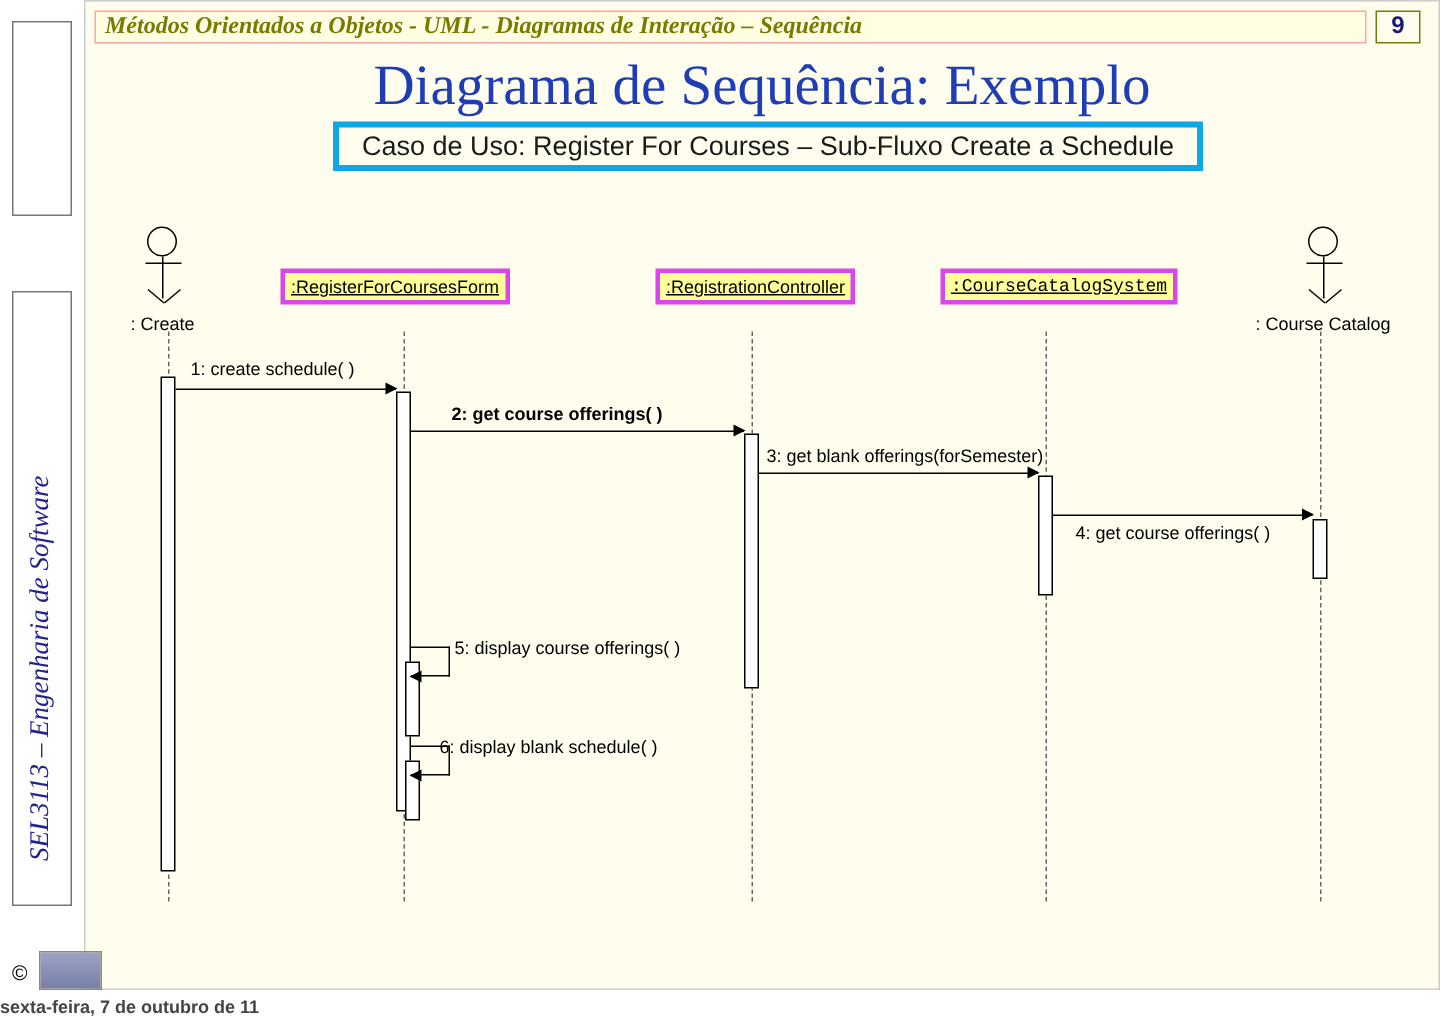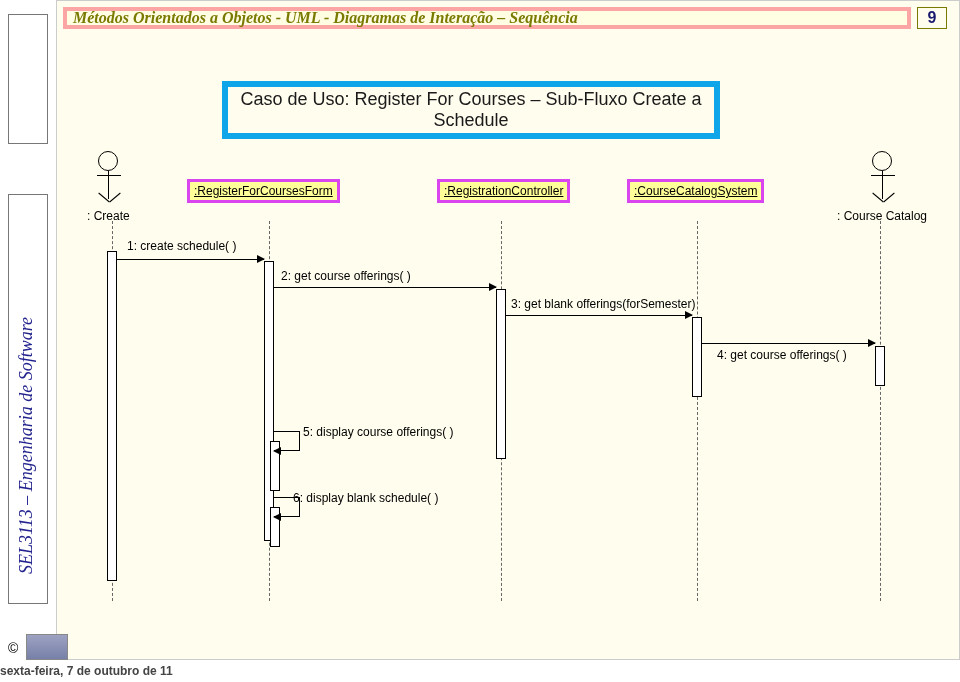--- a/index.html
+++ b/index.html
@@ -61,21 +61,21 @@
     font-size: 18px;
     color: #23238e;
   }
   .lbl-bot { left: 16px; top: 560px; }
 
   
   .hdr {
     position: absolute;
     left: 6px; top: 6px; right: 48px;
     height: 22px;
-    border: 4px solid #fca5a5;
+    border: 1px solid #fca5a5;
     padding: 0 6px;
     display:flex; align-items:center;
     background: rgba(255,255,200,0.3);
   }
   .hdr-text {
     font-style: italic;
     font-weight: bold;
     font-size: 16px;
     color: #7a7a00;
   }
@@ -94,22 +94,22 @@
     position:absolute;
     left:0; right:0; top:34px;
     text-align:center;
     font-size: 38px;
     color:#1f3db5;
     font-family: "Times New Roman", serif;
   }
   .subbox {
     position:absolute;
     left: 165px; top: 80px;
-    width: 498px;
-    border:6px solid #0ea5e9;
+    width: 580px;
+    border:4px solid #0ea5e9;
     text-align:center;
     padding:2px 6px;
   }
   .subtext {
     font-family: "Comic Sans MS", cursive, sans-serif;
     font-size: 18px;
     color:#1a1a1a;
   }
 
   
@@ -218,20 +218,21 @@
   <div class="sidebar-box sb-bot"></div>
   <div class="sidebar-label lbl-bot">SEL3113 – Engenharia de Software</div>
 </div>
 
 <div class="slide">
   <div class="hdr">
     <span class="hdr-text">Métodos Orientados a Objetos - UML - Diagramas de Interação – Sequência</span>
   </div>
   <div class="pagenum">9</div>
 
+  <div class="title">Diagrama de Sequência: Exemplo</div>
   <div class="subbox">
     <span class="subtext">Caso de Uso: Register For Courses – Sub-Fluxo Create a Schedule</span>
   </div>
 
   <div class="diagram">
 
     <div class="actor" style="left:30px; top:10px;">
       <div class="actor-head"></div>
       <div class="actor-body">
         <div class="actor-arms"></div>
@@ -246,40 +247,40 @@
       <div class="actor-body">
         <div class="actor-arms"></div>
         <div class="actor-leg-l"></div>
           <div class="actor-leg-r"></div>
       </div>
       <div class="actor-label">: Course Catalog</div>
     </div>
 
     <div class="objbox" style="left:130px; top:38px;">:RegisterForCoursesForm</div>
     <div class="objbox" style="left:380px; top:38px;">:RegistrationController</div>
-    <div class="objbox" style="left:570px; top:38px;">:CourseCatalogSystem</div>
+    <div class="objbox" style="left:570px; top:38px;font-family:Liberation Mono, monospace;">:CourseCatalogSystem</div>
 
     <div class="lifeline" style="left:55px;"></div>
     <div class="lifeline" style="left:212px;"></div>
     <div class="lifeline" style="left:444px;"></div>
     <div class="lifeline" style="left:640px;"></div>
     <div class="lifeline" style="left:823px;"></div>
 
     <div class="activation" style="left:50px; top:110px; height:330px;"></div>
     <div class="activation" style="left:207px; top:120px; height:280px;"></div>
     <div class="activation" style="left:439px; top:148px; height:170px;"></div>
     <div class="activation" style="left:635px; top:176px; height:80px;"></div>
     <div class="activation" style="left:818px; top:205px; height:40px;"></div>
     <div class="activation" style="left:213px; top:300px; height:50px;"></div>
     <div class="activation" style="left:213px; top:366px; height:40px;"></div>
 
     <div class="msg-label" style="left:70px; top:98px;">1: create schedule( )</div>
     <div class="msg-line" style="left:60px; top:118px; width:147px;"></div>
 
-    <div class="msg-label" style="left:224px; top:128px;">2: get course offerings( )</div>
+    <div class="msg-label" style="left:244px; top:128px;font-weight:bold;">2: get course offerings( )</div>
     <div class="msg-line" style="left:217px; top:146px; width:222px;"></div>
 
     <div class="msg-label" style="left:454px; top:156px;">3: get blank offerings(forSemester)</div>
     <div class="msg-line" style="left:449px; top:174px; width:186px;"></div>
 
     <div class="msg-label" style="left:660px; top:184px;margin-top:23px;">4: get course offerings( )</div>
     <div class="msg-line" style="left:645px; top:202px; width:173px;"></div>
 
     <div class="msg-label" style="left:246px; top:284px;">5: display course offerings( )</div>
     <div class="self-call" style="left:217px; top:290px; width:26px; height:20px;"></div>

